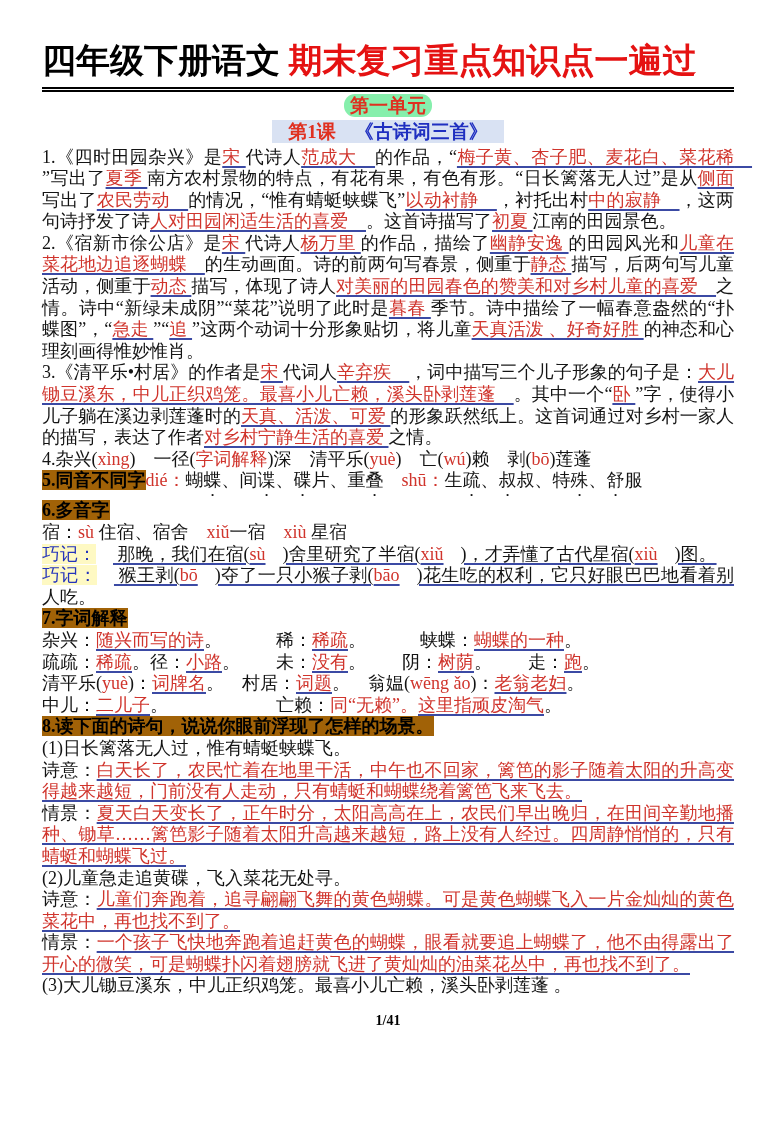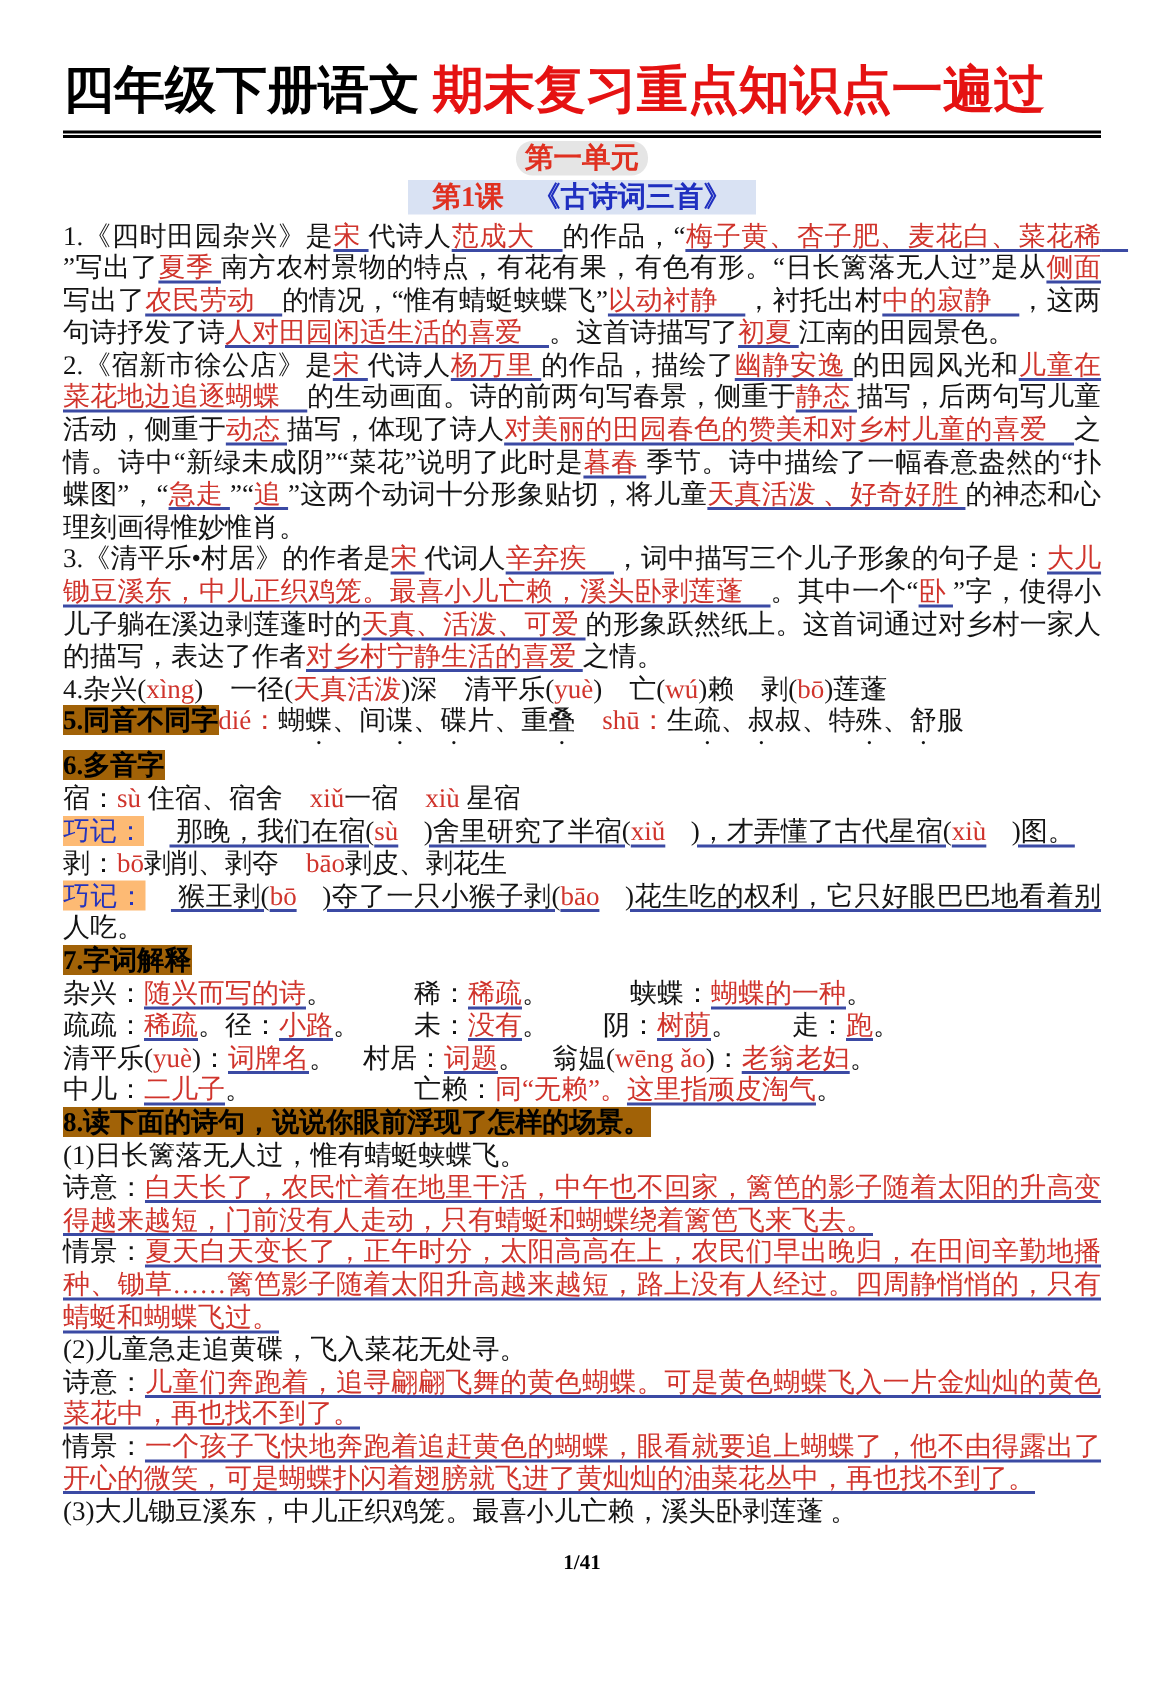--- a/index.html
+++ b/index.html
@@ -9,36 +9,36 @@
     font-family:"Liberation Serif","DejaVu Serif",serif;
     color:#141414;
   }
   .doc-title{
     white-space:nowrap;font-weight:bold;font-size:34px;line-height:1.25;
     border-bottom:5px double #000;padding-bottom:4px;margin-bottom:0;
   }
   .doc-title .t-black{color:#000;}
   .doc-title .t-red{color:#e51212;}
   .unit-heading{text-align:center;font-size:19px;font-weight:bold;line-height:24px;margin:2px 0;}
-  .unit-heading span{background:#e5e5e5;color:#e03020;padding:1px 6px;border-radius:11px;}
+  .unit-heading span{background:#86efac;color:#e03020;padding:1px 6px;border-radius:11px;}
   .lesson-heading{text-align:center;font-size:19px;font-weight:bold;line-height:24px;margin:1px 0 3px;}
   .lesson-heading .wrap{background:#d9e2f3;padding:1px 16px;}
   .lesson-heading .l-num{color:#e03020;}
   .lesson-heading .l-name{color:#1f2fc0;}
   .content p.para{
     margin:0;font-size:18px;line-height:21.6px;text-align:justify;
   }
   .s-k{color:#141414;}
   .s-r{color:#d0342c;}
   .s-ru{color:#d0342c;text-decoration:underline;text-decoration-color:#3b4aa4;
         text-decoration-thickness:1.5px;text-underline-offset:3px;}
   .s-ku{color:#141414;text-decoration:underline;text-decoration-color:#3b4aa4;
         text-decoration-thickness:1.5px;text-underline-offset:3px;margin-left:17px;}
   .s-yh{background:#a16207;color:#000;font-weight:bold;}
-  .s-bl{background:#fdba74;color:#2433bc;}
+  .s-bl{background:#fef9c3;color:#2433bc;}
   .s-kd{color:#141414;-webkit-text-emphasis:filled dot;-webkit-text-emphasis-position:under right;
         text-emphasis:filled dot;text-emphasis-position:under right;}
   .footer{
     text-align:center;font-size:14px;font-weight:bold;margin-top:16px;color:#000;
     font-family:"Liberation Serif","DejaVu Serif",serif;
   }
 </style>
 </head>
 <body>
 
@@ -53,26 +53,25 @@
   </div>
 
   <div class="lesson-heading">
     <span class="wrap"><span class="l-num">第1课</span><span class="l-name">　《古诗词三首》</span></span>
   </div>
 
   <div class="content">
       <p class="para"><span class="s-k">1.《四时田园杂兴》是</span><span class="s-ru">宋 </span><span class="s-k">代诗人</span><span class="s-ru">范成大　</span><span class="s-k">的作品，“</span><span class="s-ru">梅子黄、杏子肥、麦花白、菜花稀　</span><span class="s-k">”写出了</span><span class="s-ru">夏季 </span><span class="s-k">南方农村景物的特点，有花有果，有色有形。“日长篱落无人过”是从</span><span class="s-ru">侧面 </span><span class="s-k">写出了</span><span class="s-ru">农民劳动　</span><span class="s-k">的情况，“惟有蜻蜓蛱蝶飞”</span><span class="s-ru">以动衬静　</span><span class="s-k">，衬托出村</span><span class="s-ru">中的寂静　</span><span class="s-k">，这两句诗抒发了诗</span><span class="s-ru">人对田园闲适生活的喜爱　</span><span class="s-k">。这首诗描写了</span><span class="s-ru">初夏 </span><span class="s-k">江南的田园景色。</span></p>
       <p class="para"><span class="s-k">2.《宿新市徐公店》是</span><span class="s-ru">宋 </span><span class="s-k">代诗人</span><span class="s-ru">杨万里 </span><span class="s-k">的作品，描绘了</span><span class="s-ru">幽静安逸 </span><span class="s-k">的田园风光和</span><span class="s-ru">儿童在菜花地边追逐蝴蝶　</span><span class="s-k">的生动画面。诗的前两句写春景，侧重于</span><span class="s-ru">静态 </span><span class="s-k">描写，后两句写儿童活动，侧重于</span><span class="s-ru">动态 </span><span class="s-k">描写，体现了诗人</span><span class="s-ru">对美丽的田园春色的赞美和对乡村儿童的喜爱　</span><span class="s-k">之情。诗中“新绿未成阴”“菜花”说明了此时是</span><span class="s-ru">暮春 </span><span class="s-k">季节。诗中描绘了一幅春意盎然的“扑蝶图”，“</span><span class="s-ru">急走 </span><span class="s-k">”“</span><span class="s-ru">追 </span><span class="s-k">”这两个动词十分形象贴切，将儿童</span><span class="s-ru">天真活泼 、好奇好胜 </span><span class="s-k">的神态和心理刻画得惟妙惟肖。</span></p>
       <p class="para"><span class="s-k">3.《清平乐•村居》的作者是</span><span class="s-ru">宋 </span><span class="s-k">代词人</span><span class="s-ru">辛弃疾　</span><span class="s-k">，词中描写三个儿子形象的句子是：</span><span class="s-ru">大儿锄豆溪东，中儿正织鸡笼。最喜小儿亡赖，溪头卧剥莲蓬　</span><span class="s-k">。其中一个“</span><span class="s-ru">卧 </span><span class="s-k">”字，使得小儿子躺在溪边剥莲蓬时的</span><span class="s-ru">天真、活泼、可爱 </span><span class="s-k">的形象跃然纸上。这首词通过对乡村一家人的描写，表达了作者</span><span class="s-ru">对乡村宁静生活的喜爱 </span><span class="s-k">之情。</span></p>
-      <p class="para"><span class="s-k">4.杂兴(</span><span class="s-r">xìng</span><span class="s-k">)　一径(</span><span class="s-r">天真活泼</span><span class="s-k">)深　清平乐(</span><span class="s-r">yuè</span><span class="s-k">)　亡(</span><span class="s-r">wú</span><span class="s-k">)赖　剥(</span><span class="s-r">bō</span><span class="s-k">)莲蓬</span></p>
+      <p class="para"><span class="s-k">4.杂兴(</span><span class="s-r">xìng</span><span class="s-k">)　一径(</span><span class="s-r">字词解释</span><span class="s-k">)深　清平乐(</span><span class="s-r">yuè</span><span class="s-k">)　亡(</span><span class="s-r">wú</span><span class="s-k">)赖　剥(</span><span class="s-r">bō</span><span class="s-k">)莲蓬</span></p>
       <p class="para"><span class="s-yh">5.同音不同字</span><span class="s-r">dié：</span><span class="s-k">蝴</span><span class="s-kd">蝶</span><span class="s-k">、间</span><span class="s-kd">谍</span><span class="s-k">、</span><span class="s-kd">碟</span><span class="s-k">片、重</span><span class="s-kd">叠</span><span class="s-k">　</span><span class="s-r">shū：</span><span class="s-k">生</span><span class="s-kd">疏</span><span class="s-k">、</span><span class="s-kd">叔</span><span class="s-k">叔、特</span><span class="s-kd">殊</span><span class="s-k">、</span><span class="s-kd">舒</span><span class="s-k">服</span></p>
       <p class="para"><span class="s-yh">6.多音字</span></p>
       <p class="para"><span class="s-k">宿：</span><span class="s-r">sù</span><span class="s-k"> 住宿、宿舍　</span><span class="s-r">xiǔ</span><span class="s-k">一宿　</span><span class="s-r">xiù</span><span class="s-k"> 星宿</span></p>
       <p class="para"><span class="s-bl">巧记：</span><span class="s-ku"> 那晚，我们在宿(</span><span class="s-ru">sù</span><span class="s-ku">)舍里研究了半宿(</span><span class="s-ru">xiǔ</span><span class="s-ku">)，才弄懂了古代星宿(</span><span class="s-ru">xiù</span><span class="s-ku">)图。</span></p>
-      <p class="para"><span class="s-k">剥：</span><span class="s-r">bō</span><span class="s-k">剥削、剥夺　</span><span class="s-r">bāo</span><span class="s-k">剥皮、剥花生</span></p>
       <p class="para"><span class="s-bl">巧记：</span><span class="s-ku"> 猴王剥(</span><span class="s-ru">bō</span><span class="s-ku">)夺了一只小猴子剥(</span><span class="s-ru">bāo</span><span class="s-ku">)花生吃的权利，它只好眼巴巴地看着别</span><span class="s-k">人吃。</span></p>
       <p class="para"><span class="s-yh">7.字词解释</span></p>
       <p class="para"><span class="s-k">杂兴：</span><span class="s-ru">随兴而写的诗</span><span class="s-k">。　　　稀：</span><span class="s-ru">稀疏</span><span class="s-k">。　　　蛱蝶：</span><span class="s-ru">蝴蝶的一种</span><span class="s-k">。</span></p>
       <p class="para"><span class="s-k">疏疏：</span><span class="s-ru">稀疏</span><span class="s-k">。径：</span><span class="s-ru">小路</span><span class="s-k">。　　未：</span><span class="s-ru">没有</span><span class="s-k">。　　阴：</span><span class="s-ru">树荫</span><span class="s-k">。　　走：</span><span class="s-ru">跑</span><span class="s-k">。</span></p>
       <p class="para"><span class="s-k">清平乐(</span><span class="s-r">yuè</span><span class="s-k">)：</span><span class="s-ru">词牌名</span><span class="s-k">。　村居：</span><span class="s-ru">词题</span><span class="s-k">。　翁媪(</span><span class="s-r">wēng ǎo</span><span class="s-k">)：</span><span class="s-ru">老翁老妇</span><span class="s-k">。</span></p>
       <p class="para"><span class="s-k">中儿：</span><span class="s-ru">二儿子</span><span class="s-k">。　　　　　　亡赖：</span><span class="s-r">同“无赖”。</span><span class="s-ru">这里指顽皮淘气</span><span class="s-k">。</span></p>
       <p class="para"><span class="s-yh">8.读下面的诗句，说说你眼前浮现了怎样的场景。</span></p>
       <p class="para"><span class="s-k">(1)日长篱落无人过，惟有蜻蜓蛱蝶飞。</span></p>
       <p class="para"><span class="s-k">诗意：</span><span class="s-ru">白天长了，农民忙着在地里干活，中午也不回家，篱笆的影子随着太阳的升高变得越来越短，门前没有人走动，只有蜻蜓和蝴蝶绕着篱笆飞来飞去。</span></p>
       <p class="para"><span class="s-k">情景：</span><span class="s-ru">夏天白天变长了，正午时分，太阳高高在上，农民们早出晚归，在田间辛勤地播种、锄草……篱笆影子随着太阳升高越来越短，路上没有人经过。四周静悄悄的，只有蜻蜓和蝴蝶飞过。</span></p>

